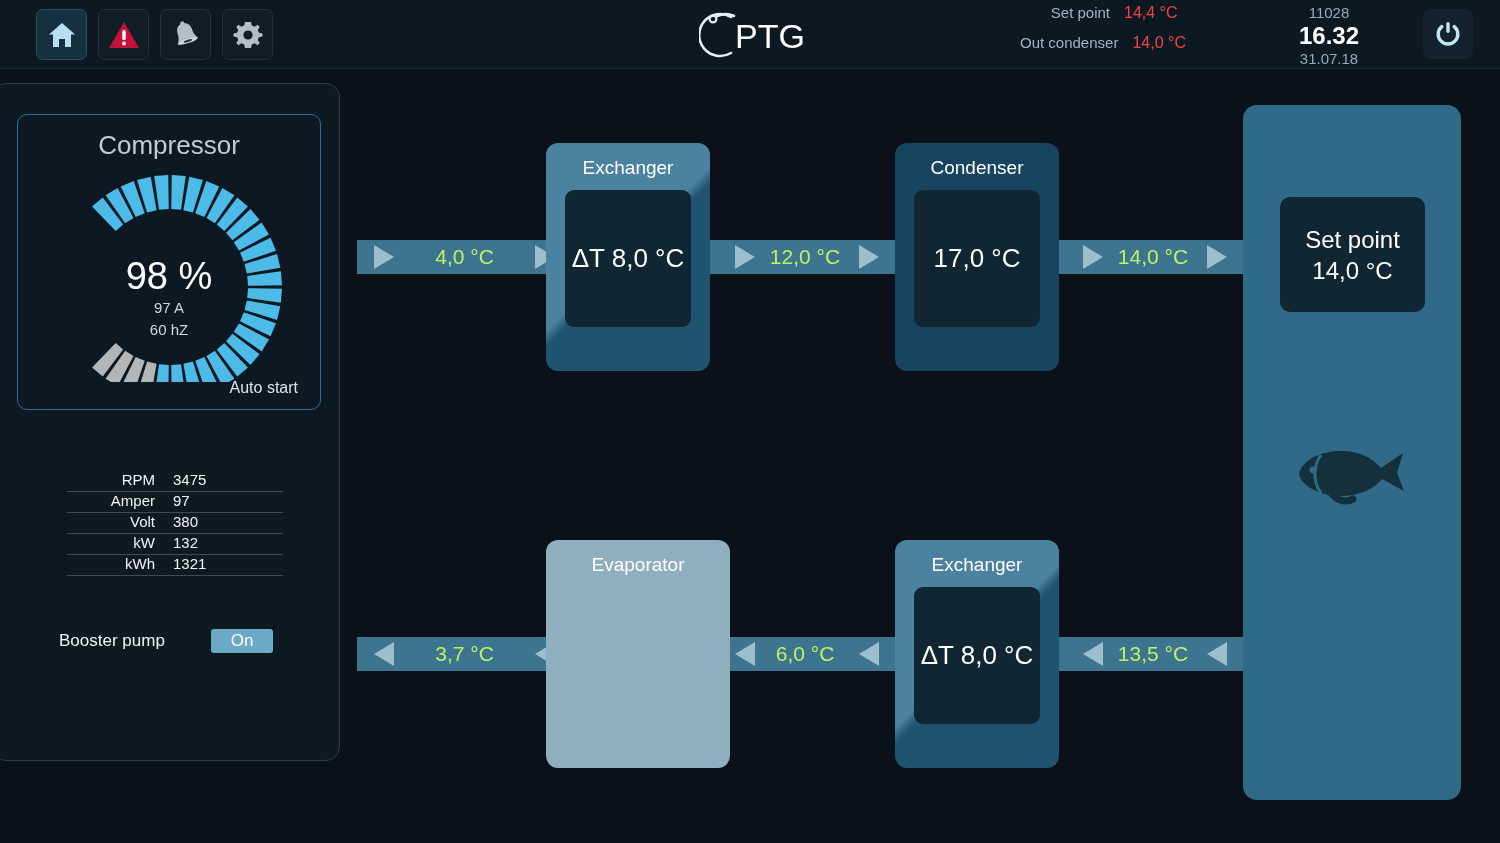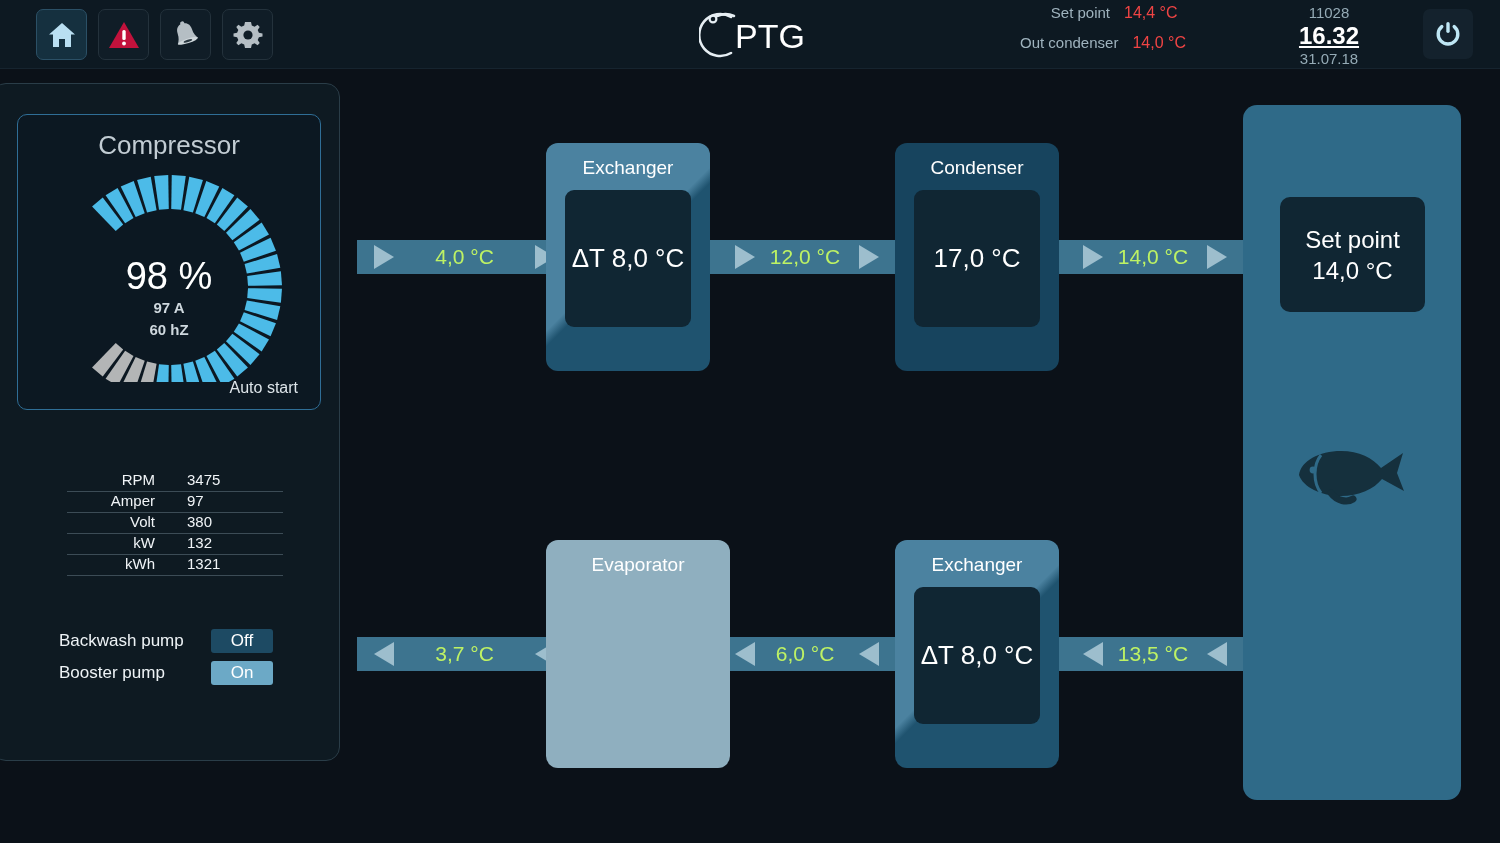--- a/index.html
+++ b/index.html
@@ -28,21 +28,21 @@
 
   #logo { position:absolute; left:699px; top:8px; width:110px; height:54px; }
 
   #readings { position:absolute; left:1020px; top:4px; width:190px; }
   .rd-row { display:flex; align-items:baseline; justify-content:flex-end; height:30px; }
   .rd-label { font-size:15px; color:#9fb3be; margin-right:14px; white-space:nowrap; }
   .rd-value { font-size:16px; color:#ef4444; width:86px; text-align:left; }
 
   #clock { position:absolute; left:1280px; top:3px; width:98px; text-align:center; }
   #clock .c-top { font-size:15px; color:#95abb6; line-height:19px; }
-  #clock .c-mid { font-size:24px; color:#ffffff; line-height:27px; font-weight:bold;text-decoration:underline; }
+  #clock .c-mid { font-size:24px; color:#ffffff; line-height:27px; font-weight:bold; }
   #clock .c-bot { font-size:15px; color:#95abb6; line-height:19px; }
 
   #power-btn {
     position:absolute; left:1423px; top:9px; width:50px; height:50px;
     border-radius:7px; background:#14222d;
     display:flex; align-items:center; justify-content:center;
   }
 
   
   #sidebar {
@@ -59,31 +59,31 @@
   }
   #gauge-title {
     position:absolute; left:0; top:15px; width:100%;
     text-align:center; font-size:26px; color:#c2ccd3;
   }
   #gauge-arc { position:absolute; left:32px; top:52px; width:240px; height:215px; }
   #gauge-center {
     position:absolute; left:0; top:140px; width:100%; text-align:center;
   }
   #gauge-pct { font-size:38px; color:#ffffff; line-height:42px; }
-  #gauge-amp, #gauge-hz { font-size:15px; color:#cfd8de; line-height:22px;font-weight:bold; }
+  #gauge-amp, #gauge-hz { font-size:15px; color:#cfd8de; line-height:22px; }
   #auto-start {
     position:absolute; right:22px; bottom:12px; font-size:16px; color:#dde4e9;
   }
 
   #spec-table {
     position:absolute; left:74px; top:387px; width:216px;
   }
   .spec-row { display:flex; height:21px; align-items:baseline; border-bottom:1px solid #3c4c56; }
   .spec-key { width:88px; text-align:right; font-size:15px; color:#f0f4f7; }
-  .spec-val { padding-left:32px; font-size:15px; color:#f0f4f7; }
+  .spec-val { padding-left:18px; font-size:15px; color:#f0f4f7; }
 
   #pumps { position:absolute; left:66px; top:544px; width:230px; }
   .pump-row { display:flex; align-items:center; height:26px; margin-bottom:6px; }
   .pump-label { font-size:17px; color:#eef3f6; width:152px; }
   .pump-state {
     width:62px; height:24px; border-radius:3px;
     display:flex; align-items:center; justify-content:center;
     font-size:17px; color:#ffffff;
   }
   .pump-state.off { background:#1d4a63; }
@@ -259,24 +259,20 @@
         <span class="spec-val">132</span>
       </div>
       <div class="spec-row">
         <span class="spec-key">kWh</span>
         <span class="spec-val">1321</span>
       </div>
     </div>
 
   <div id="pumps">
       <div class="pump-row">
-        <span class="pump-label">Backwash pump</span>
-        <span class="pump-state off">Off</span>
-      </div>
-      <div class="pump-row">
         <span class="pump-label">Booster pump</span>
         <span class="pump-state on">On</span>
       </div>
     </div>
 </div>
 
 <div id="diagram">
 
   <div class="pipe" style="left:357px; top:240px; width:215px;">
     <span class="arw right" style="left:17px;"></span>

